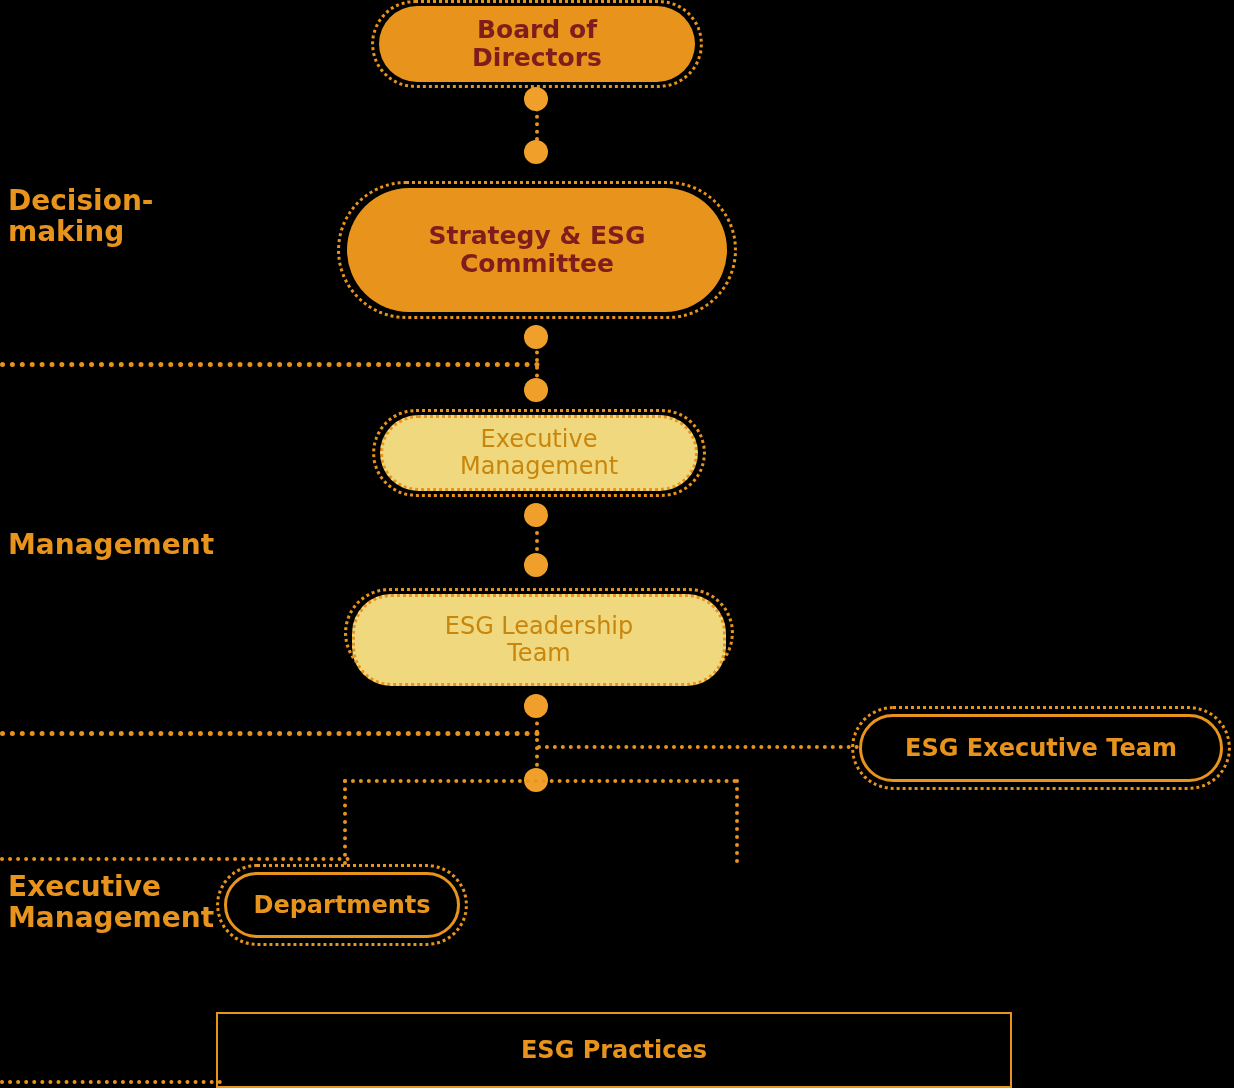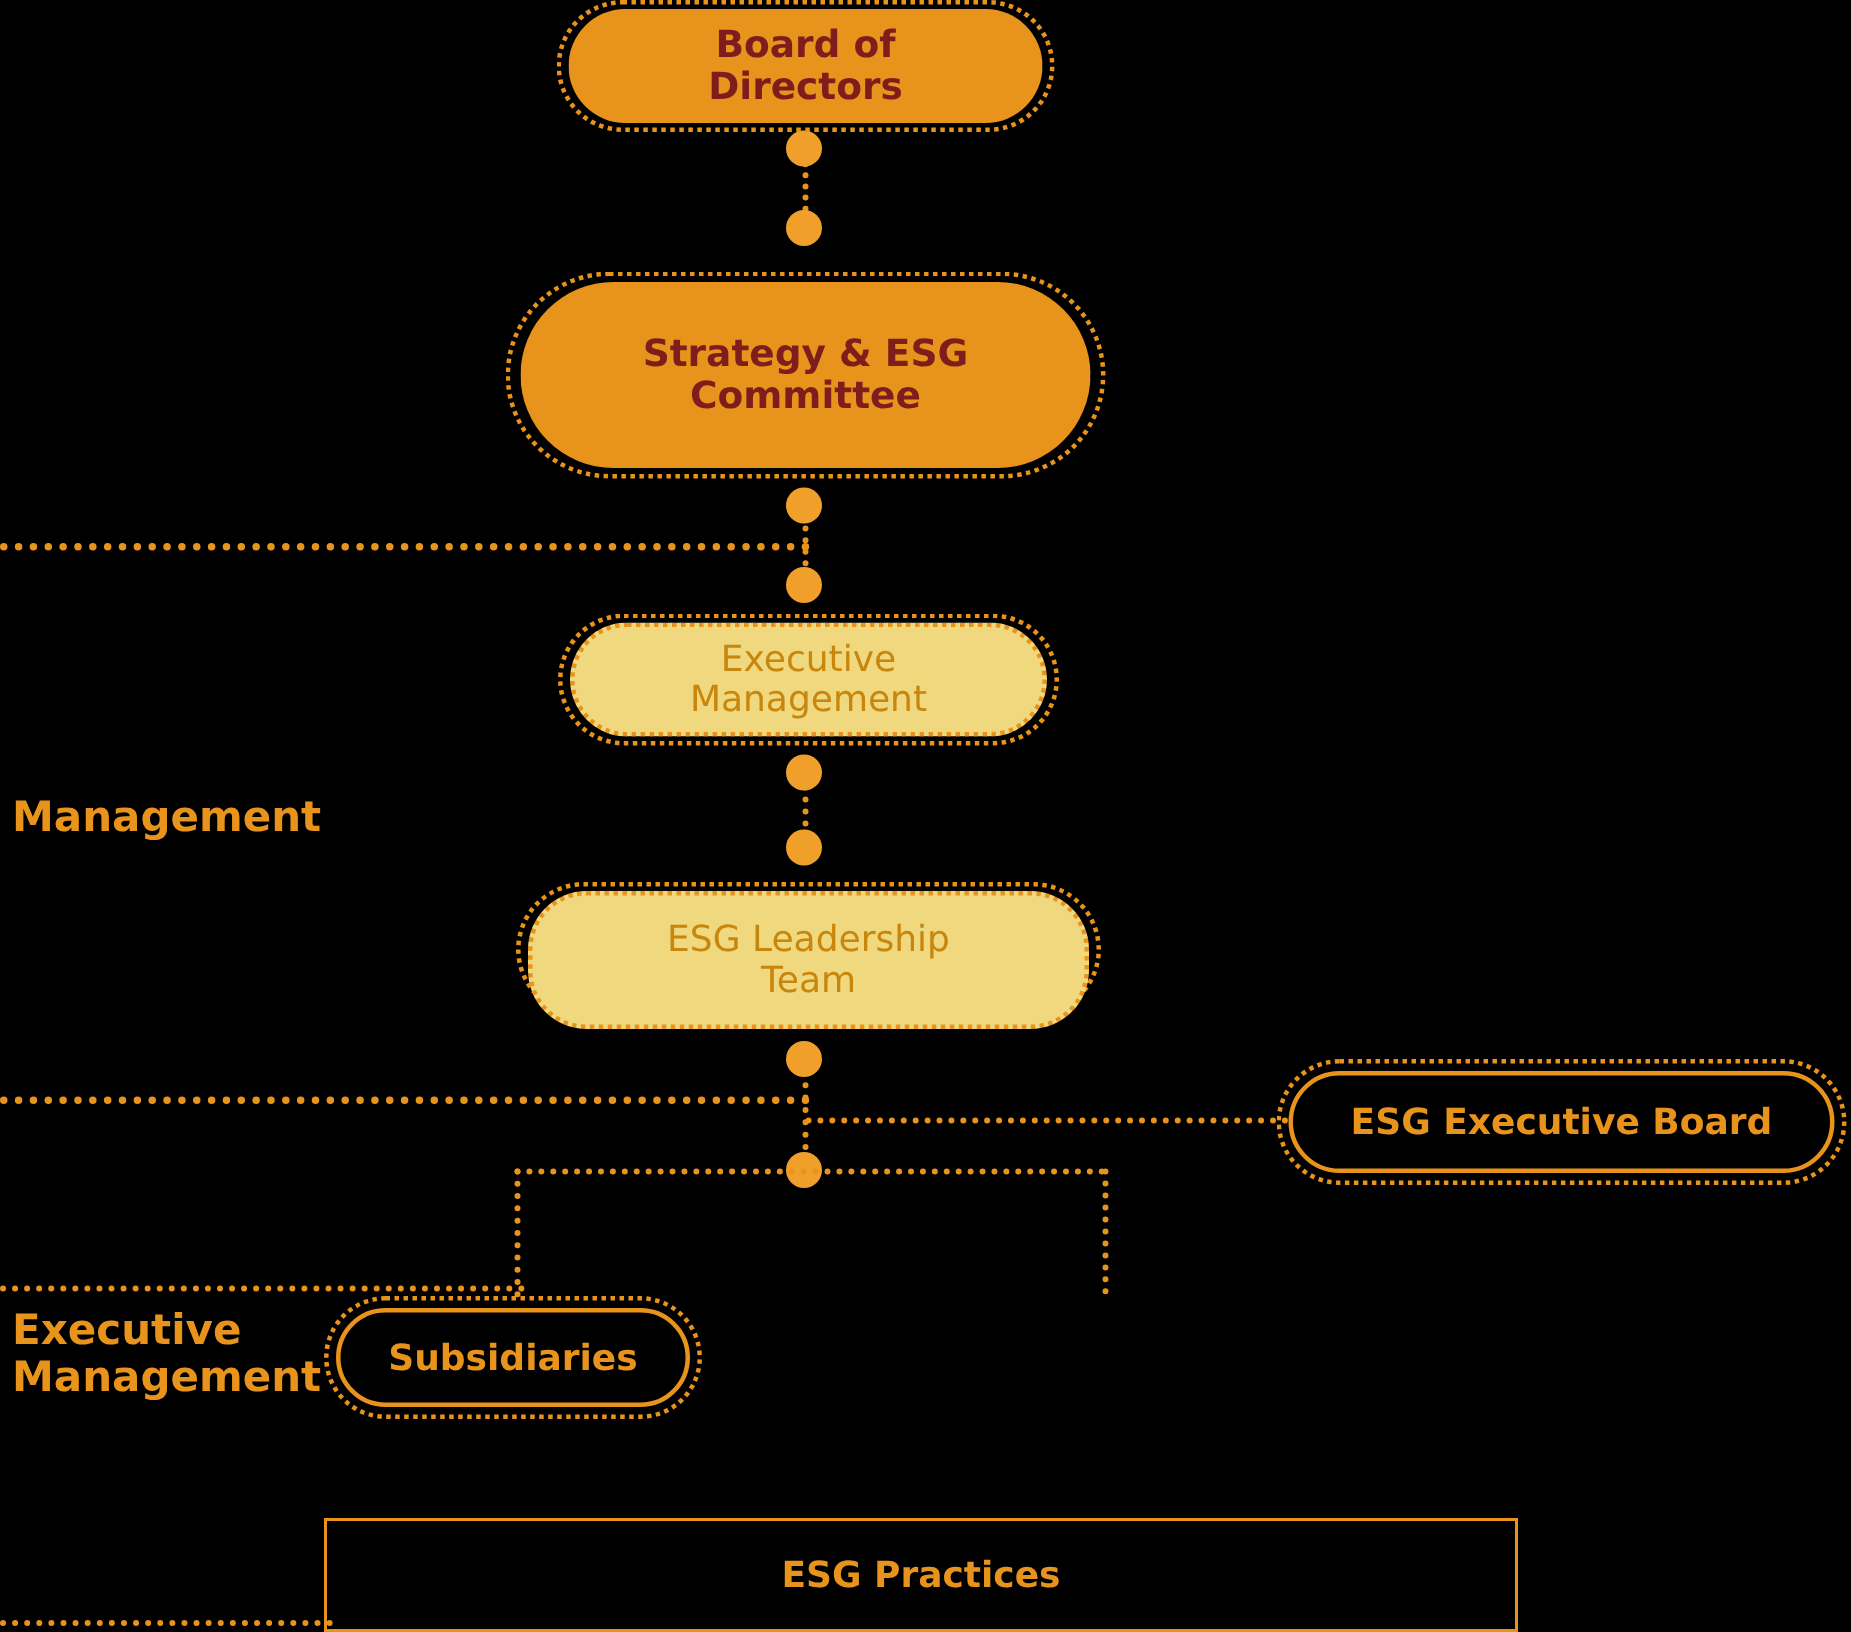--- a/index.html
+++ b/index.html
@@ -99,20 +99,22 @@
   }
 </style>
 </head>
 <body>
 
 <div id="stage">
 
   <div class="divider" style="top:362px; width:540px;"></div>
   <div class="divider" style="top:731px; width:540px;"></div>
 
+  <div class="tier-label" style="left:8px; top:186px;">Decision-
+making</div>
 
   <div class="tier-label" style="left:8px; top:530px;">Management</div>
 
   <div class="tier-label" style="left:8px; top:872px;">Executive
 Management</div>
 
   <div class="vline" style="left:535px; top:100px; height:56px;"></div>
   <div class="dot" style="left:524px; top:87px;"></div>
   <div class="dot" style="left:524px; top:140px;"></div>
 
@@ -146,20 +148,20 @@
 Committee</div>
 
   <div class="halo" style="left:372px; top:409px; width:334px; height:88px; border-radius:44px;"></div>
   <div class="node light" style="left:380px; top:415px; width:318px; height:76px; border-radius:38px; font-size:24px;">Executive
 Management</div>
 
   <div class="halo" style="left:344px; top:588px; width:390px; height:90px; border-radius:45px;"></div>
   <div class="node light" style="left:352px; top:594px; width:374px; height:92px; border-radius:39px; font-size:24px;">ESG Leadership
 Team</div>
 
-  <div class="node outline" style="left:859px; top:714px; width:364px; height:68px; border-radius:34px; font-size:24px;">ESG Executive Board</div>
+  <div class="node outline" style="left:859px; top:714px; width:364px; height:68px; border-radius:34px; font-size:24px;">ESG Executive Team</div>
 
-  <div class="node outline" style="left:224px; top:872px; width:236px; height:66px; border-radius:33px; font-size:24px;">Subsidiaries</div>
+  <div class="node outline" style="left:224px; top:872px; width:236px; height:66px; border-radius:33px; font-size:24px;">Departments</div>
 
 
   <div class="node rect" style="left:216px; top:1012px; width:796px; height:76px; font-size:24px;">ESG Practices</div>
 
 </div>
 
 </body></html>

